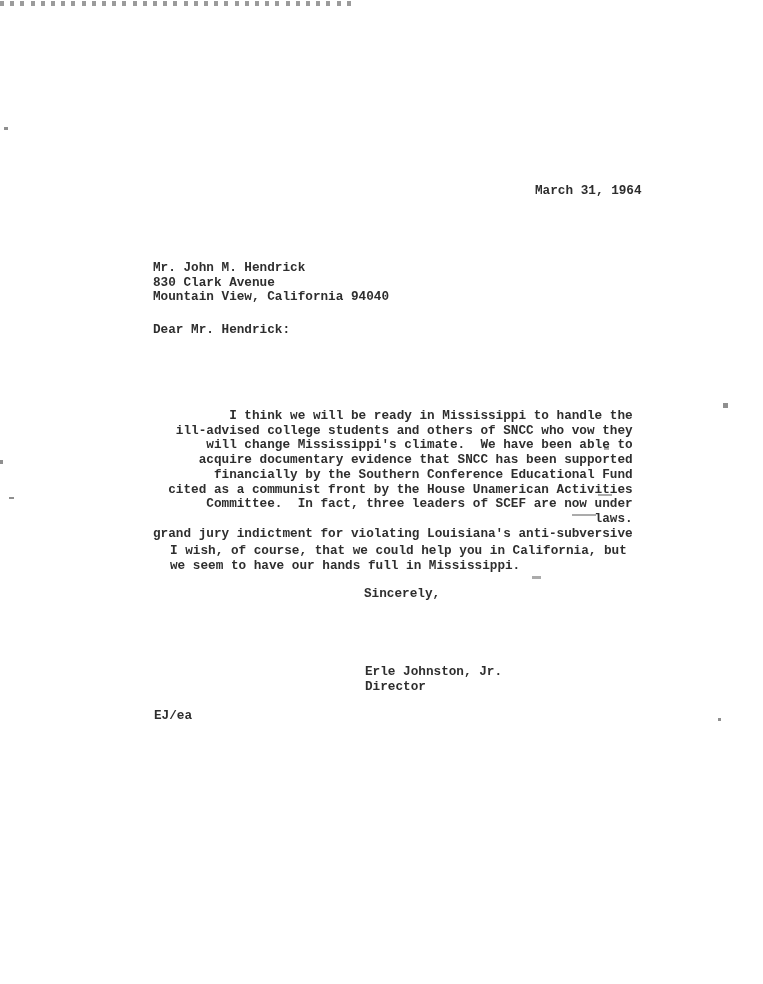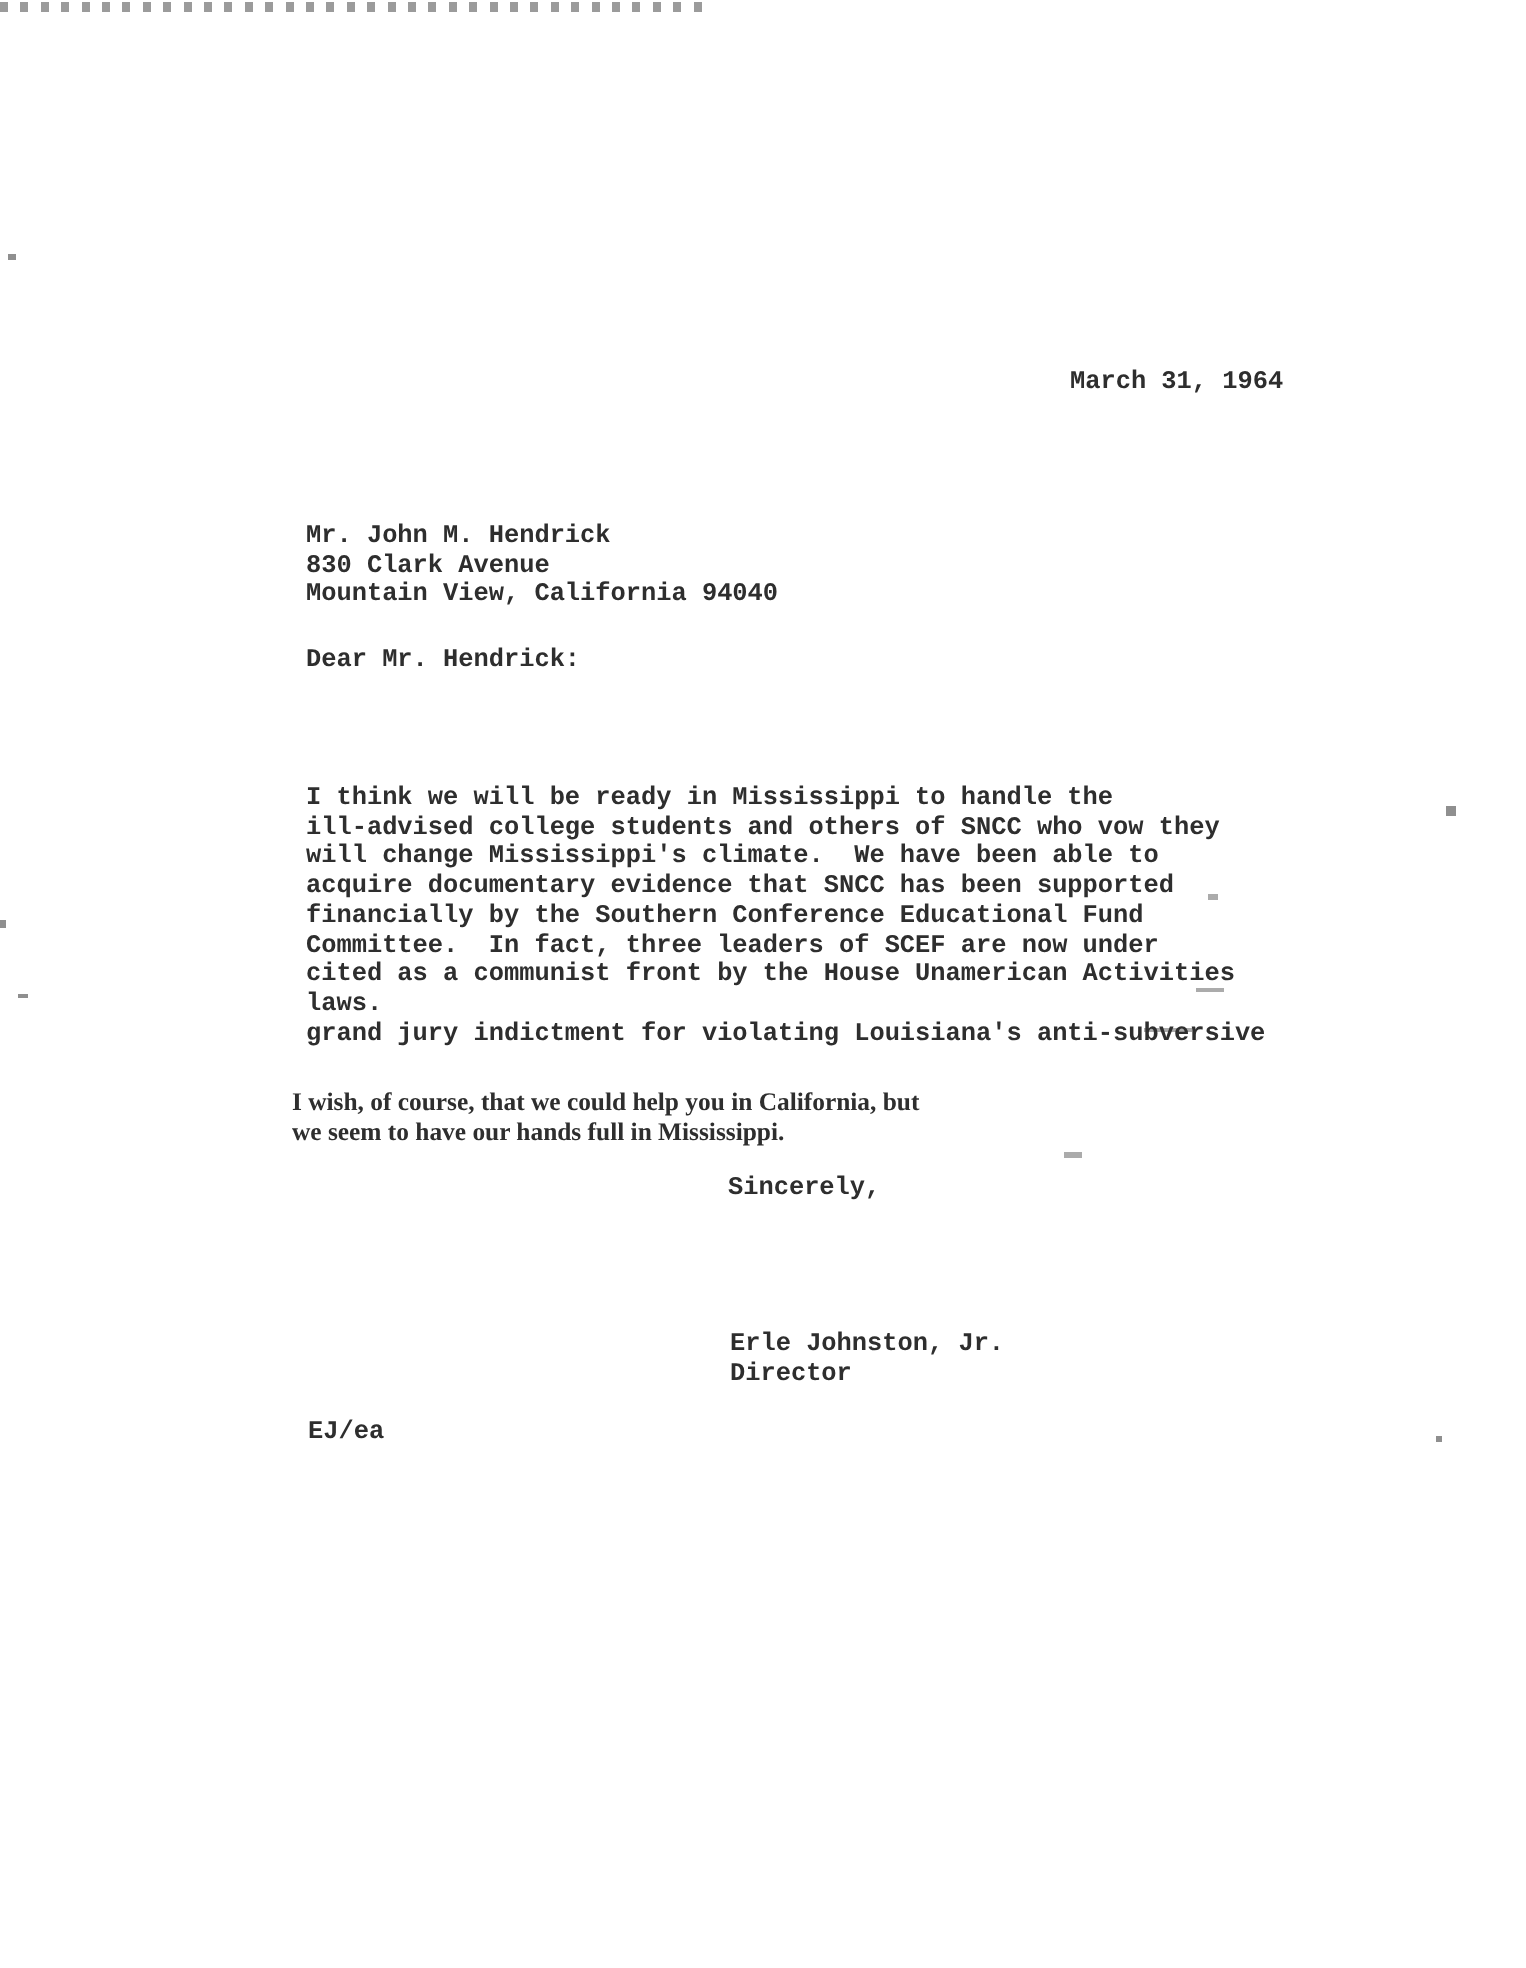--- a/index.html
+++ b/index.html
@@ -28,22 +28,22 @@
     width: 356px; height: 5px;
     background: repeating-linear-gradient(90deg, #9b9b9b 0 4px, transparent 4px 10.2px);
   }
   .speck { position: absolute; background: #8f8f8f; }
   .speck.faint { background: #ababab; }
 
   .date-block      { left: 535px; top: 184px; }
   .address-block   { left: 153px; top: 261px; }
   .salutation-block{ left: 153px; top: 323px; font-family: Liberation Mono, monospace; }
   .para-1          { left: 153px; top: 353px; }
-  .para-2          { left: 153px; top: 392px; }
-  .para-3          { left: 146px; top: 544px; font-family: Liberation Serif, serif; }
+  .para-2          { left: 153px; top: 409px; text-align: right; }
+  .para-3          { left: 170px; top: 544px; }
   .closing-block   { left: 364px; top: 587px; }
   .signature-block { left: 365px; top: 665px; }
   .initials-block  { left: 154px; top: 709px; text-align: center; }
 </style>
 </head>
 <body>
 
 <div class="page">
 
   <div class="top-dots"></div>
@@ -67,22 +67,22 @@
 
   <div class="block salutation-block line">Dear Mr. Hendrick:</div>
 
 
   <div class="block para-2">
     <div class="line">I think we will be ready in Mississippi to handle the</div>
     <div class="line">ill-advised college students and others of SNCC who vow they</div>
     <div class="line">will change Mississippi's climate.  We have been able to</div>
     <div class="line">acquire documentary evidence that SNCC has been supported</div>
     <div class="line">financially by the Southern Conference Educational Fund</div>
+    <div class="line">cited as a communist front by the House Unamerican Activities</div>
     <div class="line">Committee.  In fact, three leaders of SCEF are now under</div>
-    <div class="line">cited as a communist front by the House Unamerican Activities</div>
     <div class="line">laws.</div>
     <div class="line">grand jury indictment for violating Louisiana's anti-subversive</div>
   </div>
 
   <div class="block para-3">
     <div class="line">I wish, of course, that we could help you in California, but</div>
     <div class="line">we seem to have our hands full in Mississippi.</div>
   </div>
 
   <div class="block closing-block line">Sincerely,</div>

